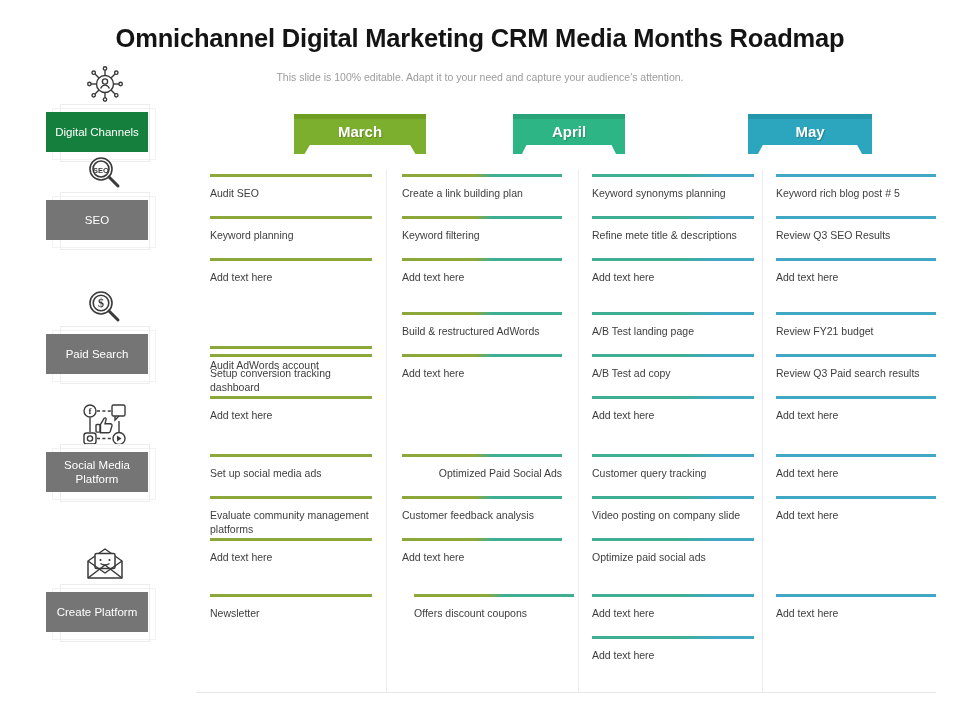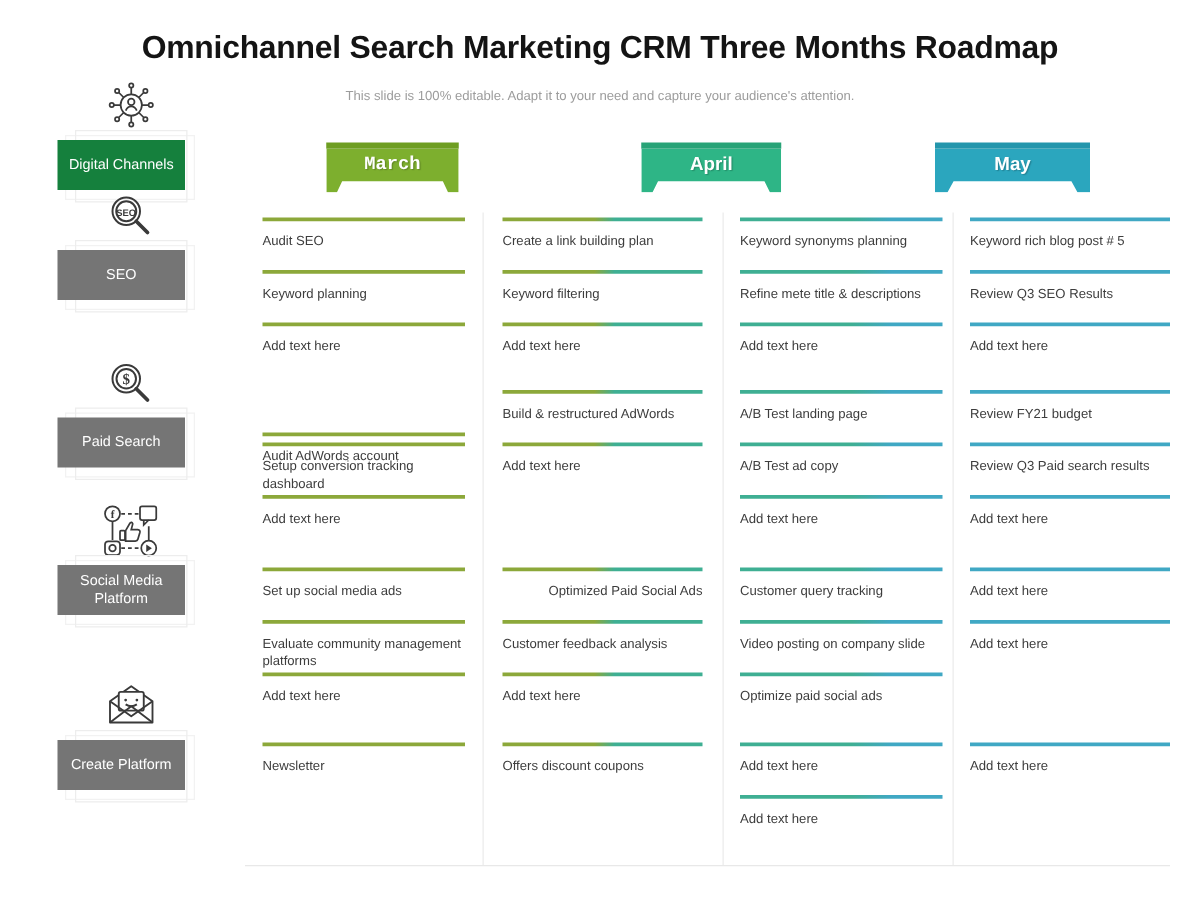--- a/index.html
+++ b/index.html
@@ -168,21 +168,21 @@
   .task .txt {
     margin-top: 9px;
     font-size: 10.5px;
     color: #3d3d3d;
     line-height: 1.35;
   }
 </style>
 </head>
 <body>
 
-<div id="slide-title">Omnichannel Search Marketing CRM Three Months Roadmap</div>
+<div id="slide-title">Omnichannel Digital Marketing CRM Media Months Roadmap</div>
 <div id="slide-subtitle">This slide is 100% editable. Adapt it to your need and capture your audience's attention.</div>
 
 <div id="sidebar">
     <div class="side-item" style="top: 0px;">
       <div class="side-icon">
         <svg width="46" height="46" viewBox="0 0 46 46">
       <g stroke="#3a3a3a" stroke-width="1.4" fill="none">
         <circle cx="23" cy="23" r="8.5"></circle>
         <circle cx="23" cy="20.5" r="2.6"></circle>
         <path d="M18.6 27.5c.9-2.3 2.5-3.4 4.4-3.4s3.5 1.1 4.4 3.4"></path>
@@ -288,21 +288,21 @@
       </div>
       <div class="side-plate">
         <div class="ghost2"></div>
         <div class="ghost"></div>
         <div class="side-label" style="background: rgb(117, 117, 117);">Create Platform</div>
       </div>
     </div>
   </div>
 
 <div id="month-banners">
-    <div class="month-banner" style="left: 261px; width: 106px; font-family: Liberation Mono, monospace;">
+    <div class="month-banner" style="left: 294px; width: 132px;">
       <div class="cap" style="background: rgb(110, 158, 34);"></div>
       <div class="body" style="background: rgb(125, 175, 46);">
         <div class="mlabel">March</div>
       </div>
     </div>
     <div class="month-banner" style="left: 513px; width: 112px;">
       <div class="cap" style="background: rgb(40, 163, 119);"></div>
       <div class="body" style="background: rgb(46, 181, 134);">
         <div class="mlabel">April</div>
       </div>
@@ -479,21 +479,21 @@
         <div class="txt" style="color: rgb(61, 61, 61);">Add text here</div>
       </div>
     </div>
     <div class="cell" style="left: 14px; top: 424px; width: 162px;">
       <div class="task" style="top: 0px;">
         <div class="bar" style="background: rgb(140, 168, 58);"></div>
         <div class="txt" style="color: rgb(61, 61, 61);">Newsletter</div>
       </div>
     </div>
     <div class="cell" style="left: 206px; top: 424px; width: 160px;">
-      <div class="task" style="top: 0px;">
+      <div class="task" style="top: 0px; margin-left: 12px;">
         <div class="bar" style="background: linear-gradient(to right, rgb(140, 168, 58) 0%, rgb(140, 168, 58) 46%, rgb(63, 175, 147) 56%, rgb(63, 175, 147) 100%);"></div>
         <div class="txt" style="color: rgb(61, 61, 61);">Offers discount coupons</div>
       </div>
     </div>
     <div class="cell" style="left: 396px; top: 424px; width: 162px;">
       <div class="task" style="top: 0px;">
         <div class="bar" style="background: linear-gradient(to right, rgb(63, 175, 147) 0%, rgb(63, 175, 147) 55%, rgb(64, 168, 196) 75%, rgb(64, 168, 196) 100%);"></div>
         <div class="txt" style="color: rgb(61, 61, 61);">Add text here</div>
       </div>
       <div class="task" style="top: 42px;">

